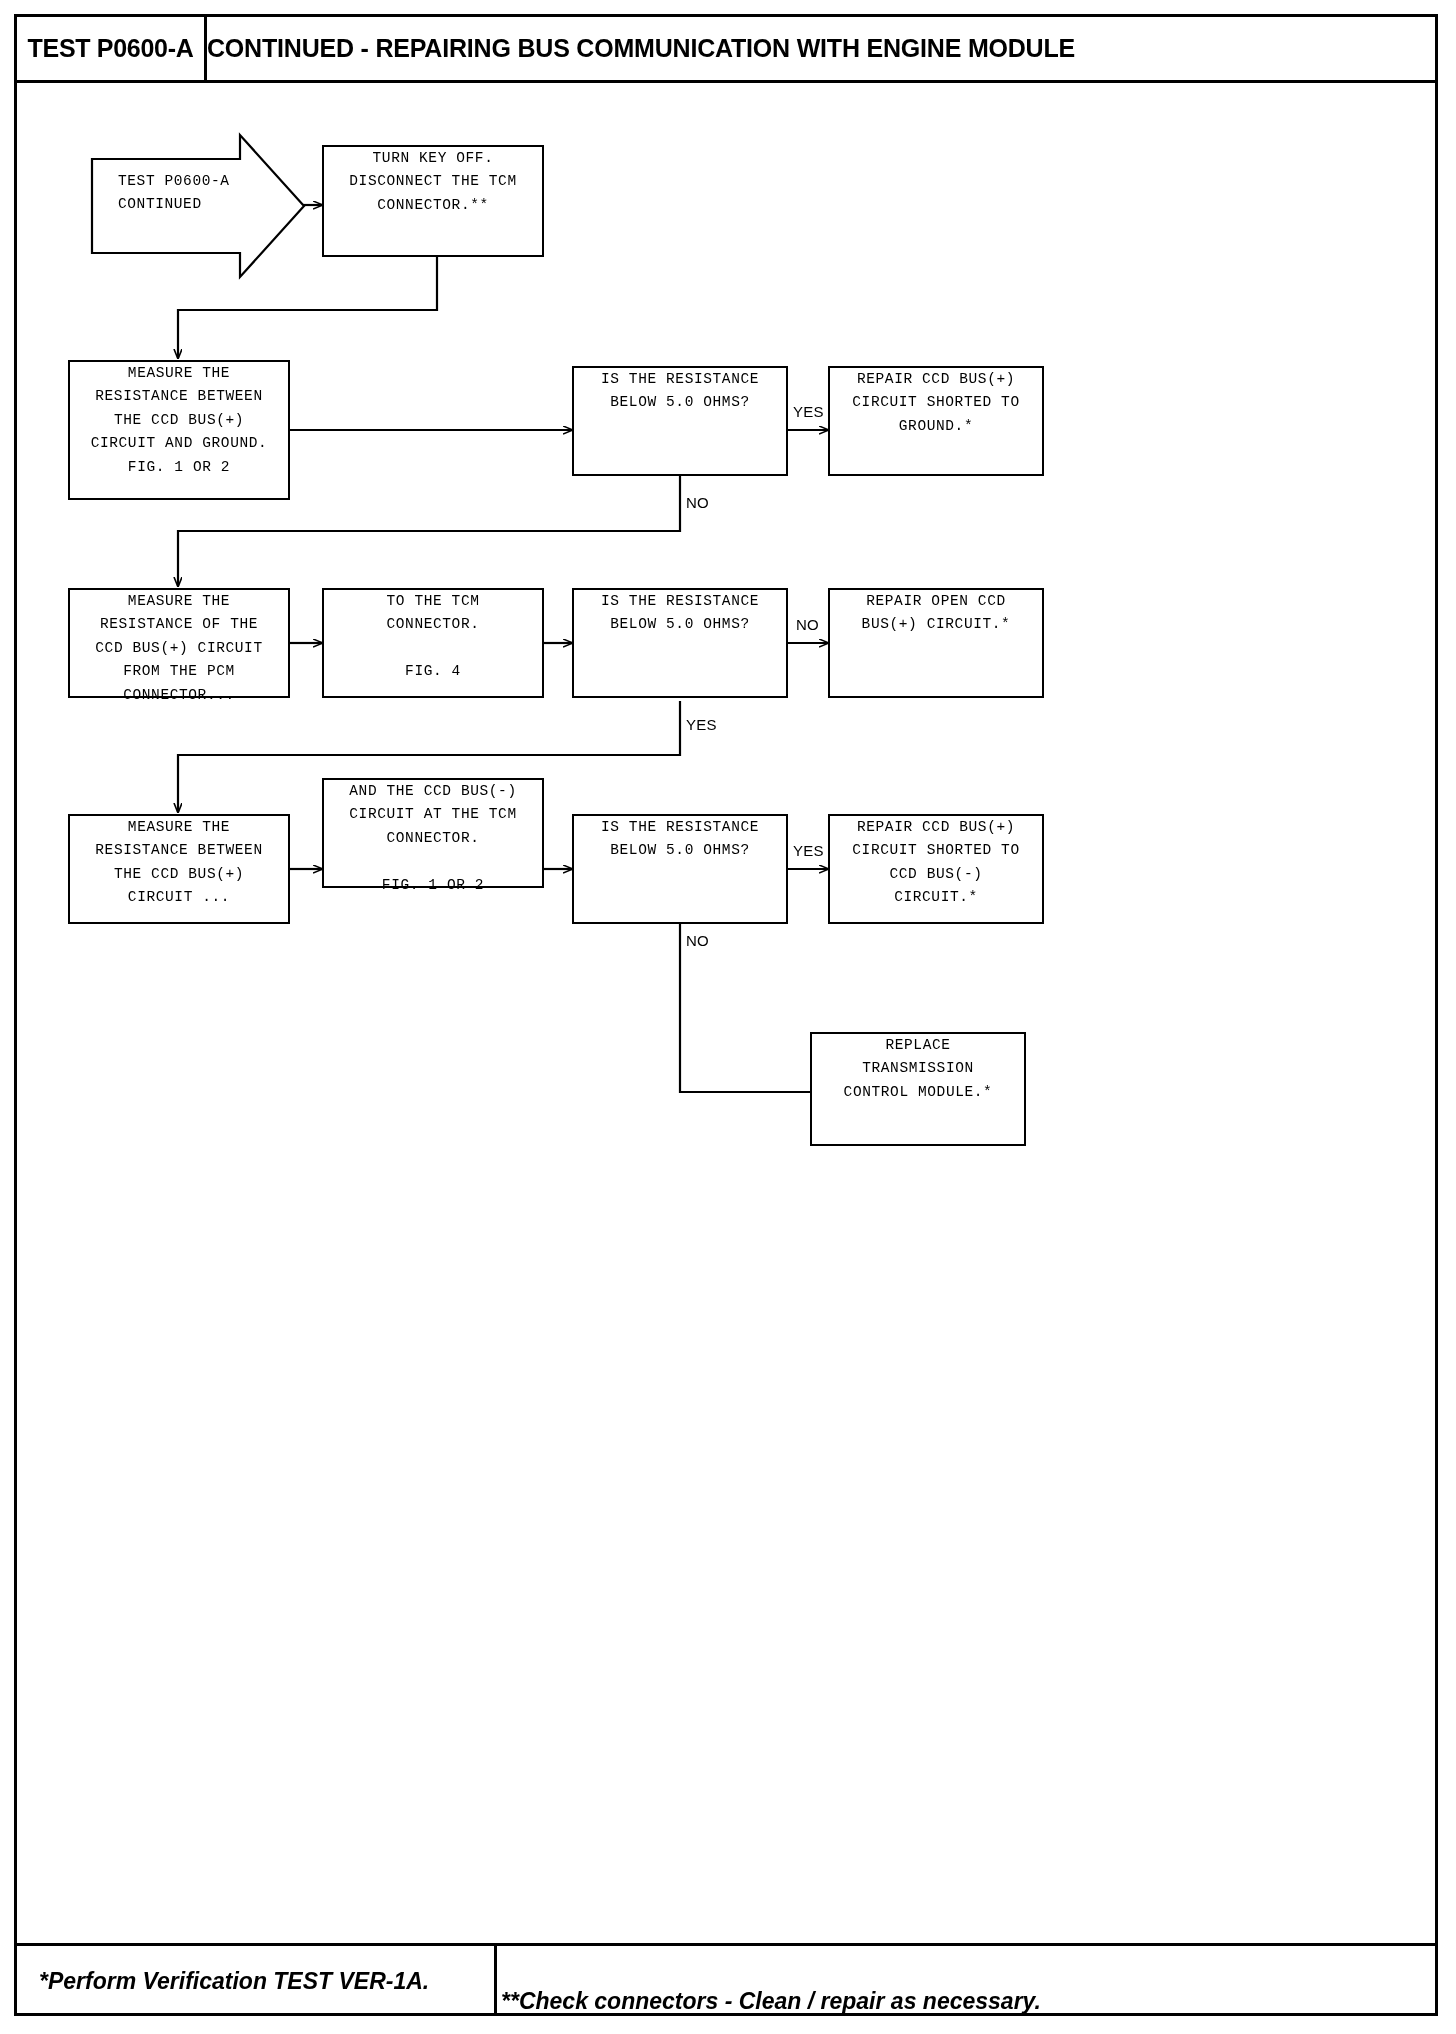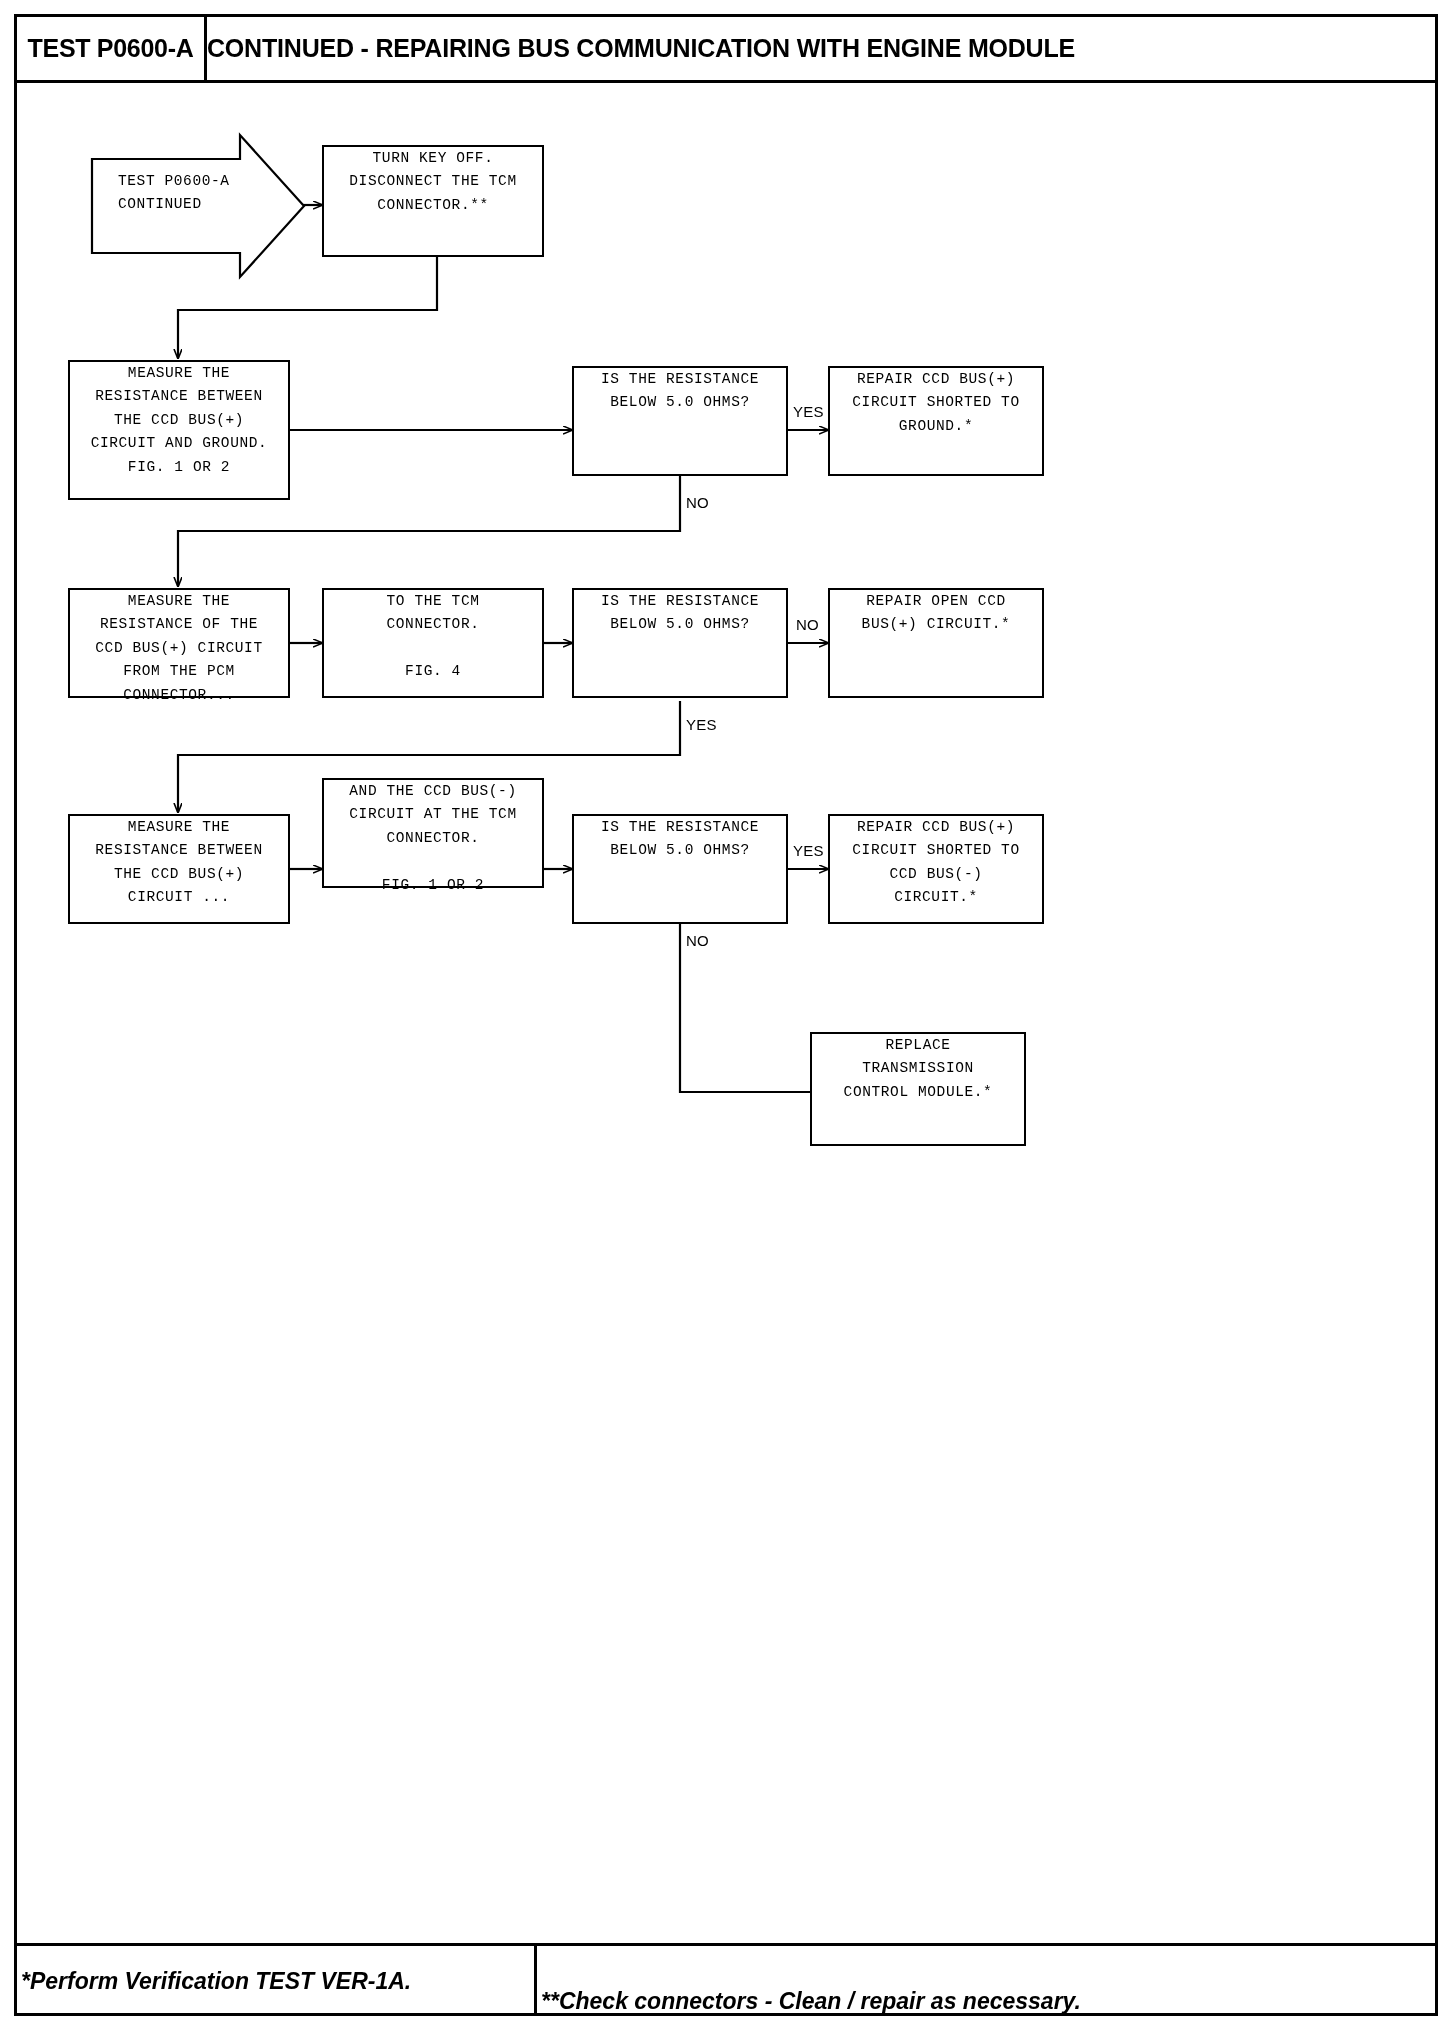--- a/index.html
+++ b/index.html
@@ -80,24 +80,24 @@
     box-sizing: border-box;
     border-top: 3px solid #000;
     display: flex;
     align-items: stretch;
   }
   .footer-cell {
     display: flex;
     align-items: center;
   }
   .footer-left {
-    width: 520px;
+    width: 480px;
     box-sizing: border-box;
     border-right: 3px solid #000;
-    padding-left: 4px;
+    padding-left: 22px;
   }
   .footer-right {
     flex: 1;
     padding-left: 4px;
     margin-top: 40px;
   }
   .footer-text {
     font-family: "Liberation Sans", sans-serif;
     font-weight: bold;
     font-style: italic;

